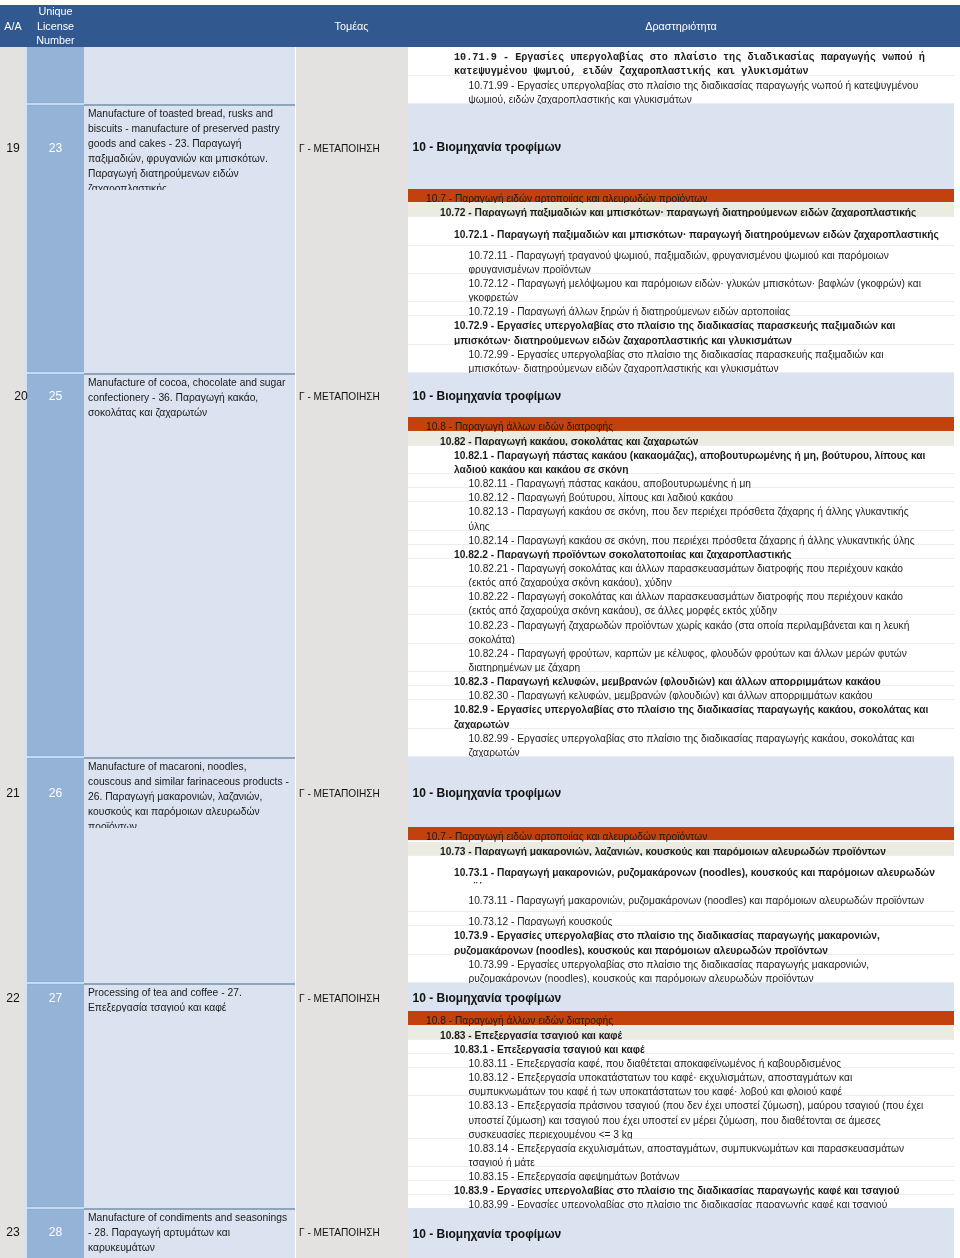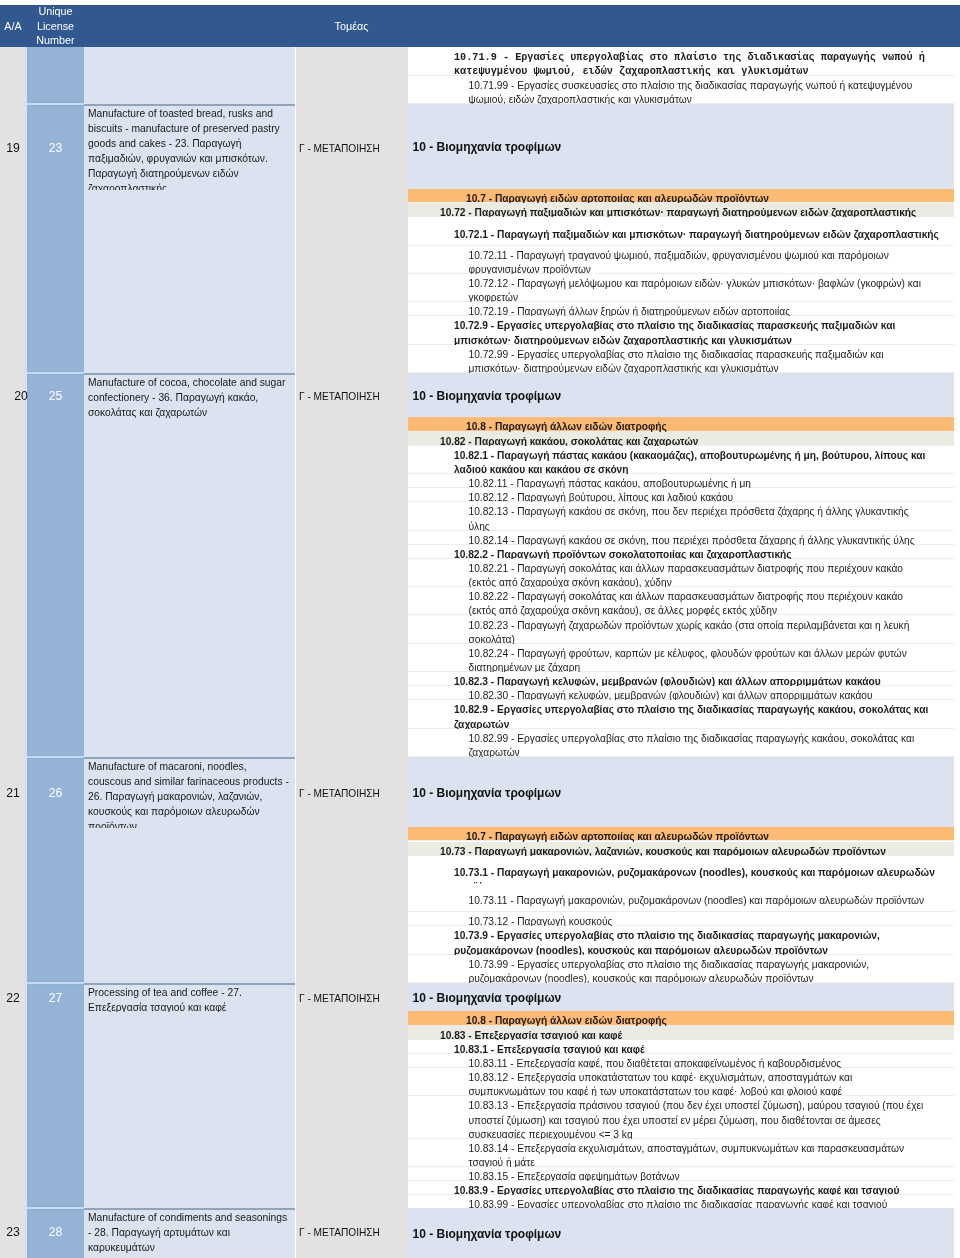--- a/index.html
+++ b/index.html
@@ -33,55 +33,56 @@
 .aa{position:absolute;left:0;width:26px;text-align:center;font-size:12.2px;line-height:13px;color:#111;}
 .lic{position:absolute;left:27px;width:57px;text-align:center;font-size:12.2px;line-height:13px;color:#fff;}
 .act{position:absolute;left:88px;width:204px;font-size:10.3px;line-height:15.1px;color:#191919;overflow:hidden;}
 .sec{position:absolute;left:299px;width:109px;text-align:left;font-size:10.15px;line-height:13px;color:#111;}
 
 .nace{position:absolute;left:408px;width:546px;background:#dae3ef;display:flex;align-items:center;}
 .nace>b{font-size:12px;font-weight:bold;line-height:13px;color:#111;padding-left:4.5px;position:relative;top:1px;}
 .dl{position:absolute;left:408px;width:546px;box-sizing:border-box;border-bottom:1px solid #ededee;
     font-size:10.2px;color:#1b1b1b;display:flex;align-items:center;}
 .dl>span{display:block;width:100%;line-height:14.15px;box-sizing:border-box;position:relative;top:3.6px;}
-.l2{background:#fdba74;font-weight:bold;padding-left:40px;}
+.l2{background:#c2410c;font-weight:normal;}
 .l2>span{padding-left:18px;padding-right:10px;}
 .l3{background:#ecebe1;font-weight:bold;}
 .l3>span{padding-left:32px;padding-right:10px;}
 .l4{background:#fff;font-weight:bold;}
 .l4>span{padding-left:46px;padding-right:8px;}
 .l5{background:#fff;font-weight:normal;}
 .l5>span{padding-left:60.5px;padding-right:26.5px;}
 </style>
 </head>
 <body>
 
 <div id="page">
   <div class="thead">
     <div class="th th-aa">A/A</div>
     <div class="th th-lic">Unique License Number</div>
     <div class="th th-sec">Τομέας</div>
+    <div class="th th-det">Δραστηριότητα</div>
   </div>
 
   <div class="cols">
     <div class="col col-aa"></div>
     <div class="col gap1"></div>
     <div class="col col-lic"></div>
     <div class="col col-act"></div>
     <div class="col col-sec"></div>
     <div class="col col-det"></div>
     <div class="col gap2"></div>
   </div>
 
   <div id="overlay">
       <div class="dl l4" style="top: 47.5px; height: 28.3px; font-family: Liberation Mono, monospace;">
         <span>10.71.9 - Εργασίες υπεργολαβίας στο πλαίσιο της διαδικασίας παραγωγής νωπού ή κατεψυγμένου ψωμιού, ειδών ζαχαροπλαστικής και γλυκισμάτων</span>
       </div>
       <div class="dl l5" style="top: 75.8px; height: 28.3px;">
-        <span>10.71.99 - Εργασίες συσκευασίες στο πλαίσιο της διαδικασίας παραγωγής νωπού ή κατεψυγμένου ψωμιού, ειδών ζαχαροπλαστικής και γλυκισμάτων</span>
+        <span>10.71.99 - Εργασίες υπεργολαβίας στο πλαίσιο της διαδικασίας παραγωγής νωπού ή κατεψυγμένου ψωμιού, ειδών ζαχαροπλαστικής και γλυκισμάτων</span>
       </div>
       <div class="sep-lic" style="top: 102px;"></div>
       <div class="sep-act" style="top: 104px;"></div>
       <div class="act" style="top: 106px; max-height: 84.05px;">Manufacture of toasted bread, rusks and biscuits - manufacture of preserved pastry goods and cakes - 23. Παραγωγή παξιμαδιών, φρυγανιών και μπισκότων. Παραγωγή διατηρούμενων ειδών ζαχαροπλαστικής</div>
       <div class="nace" style="top: 104px; height: 85.05px;">
         <b>10 - Βιομηχανία τροφίμων</b>
       </div>
       <div class="dl l2" style="top: 189.05px; height: 14.15px;">
         <span>10.7 - Παραγωγή ειδών αρτοποιίας και αλευρωδών προϊόντων</span>
       </div>

